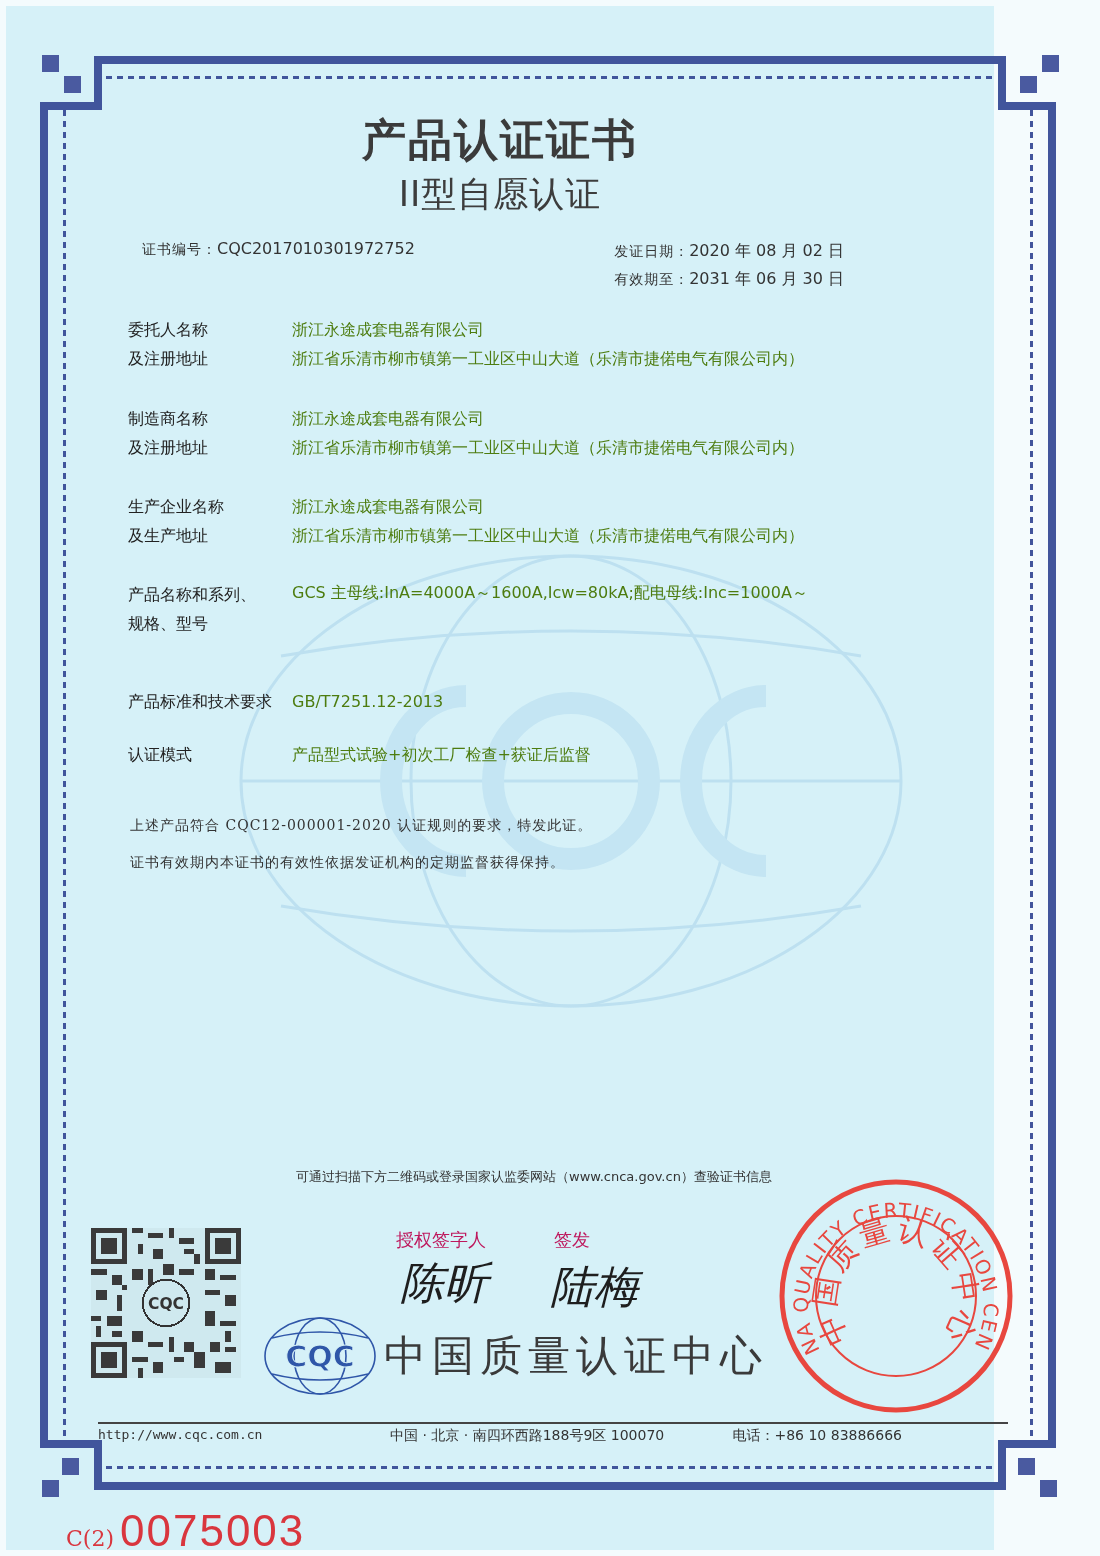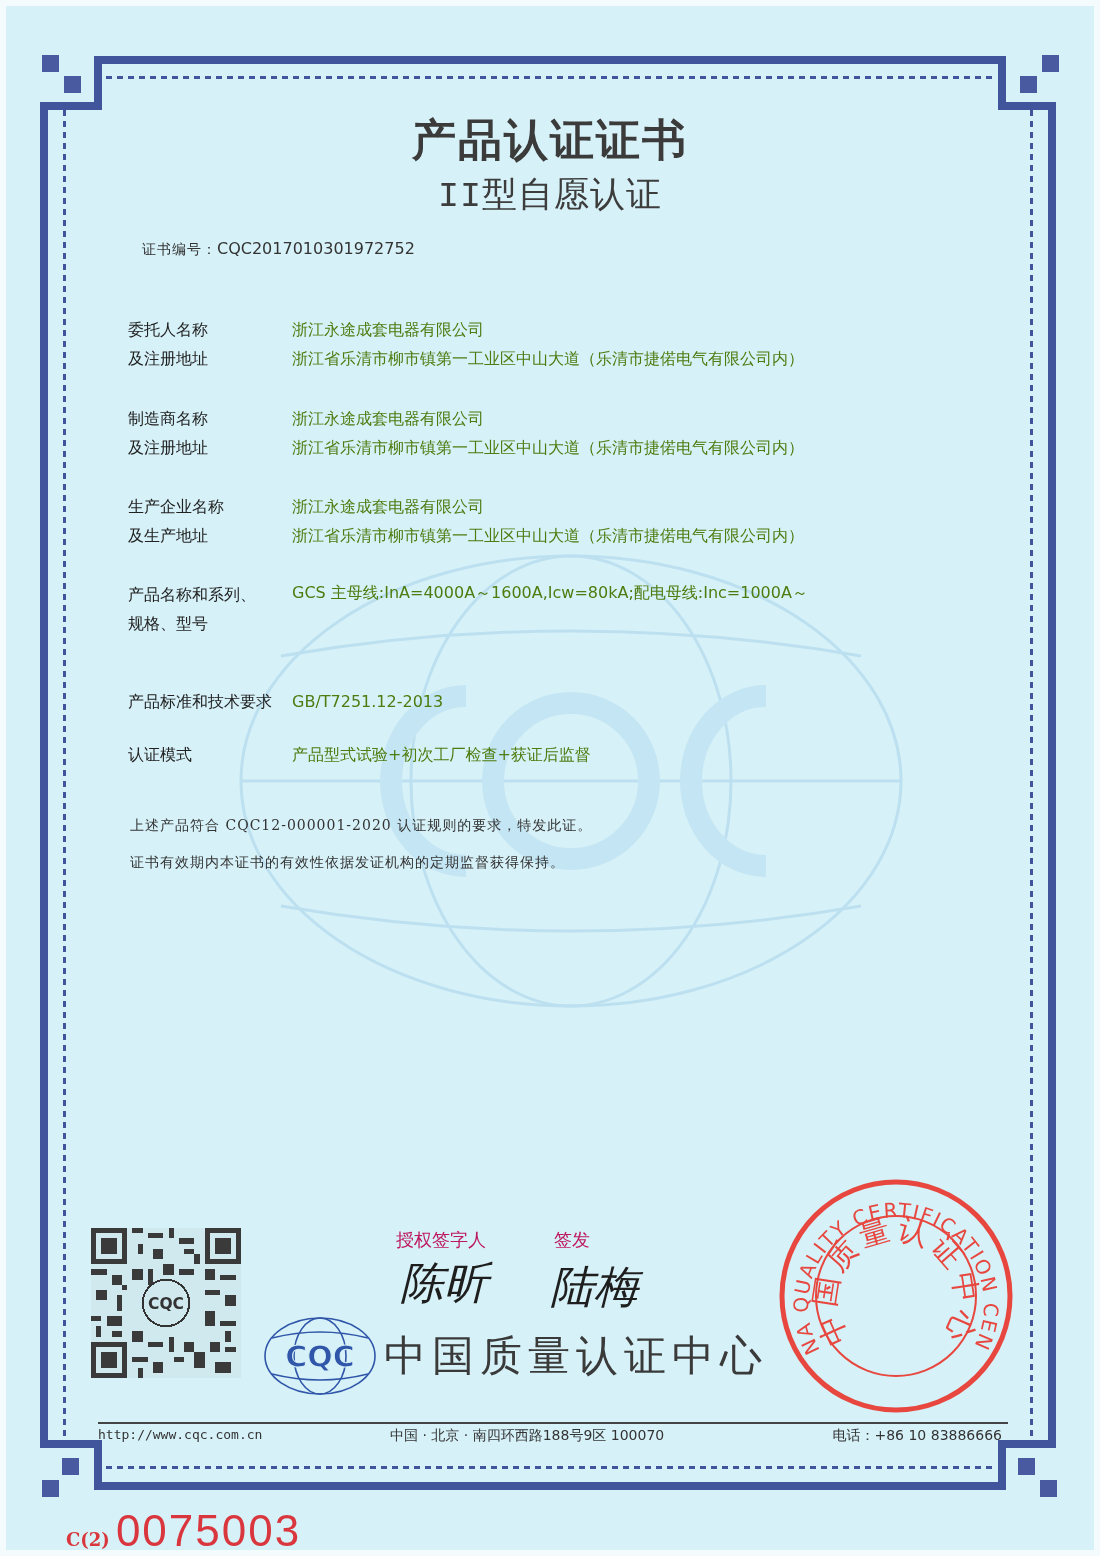--- a/index.html
+++ b/index.html
@@ -5,21 +5,21 @@
     * { box-sizing: border-box; margin: 0; padding: 0; }
     html, body { width: 1100px; height: 1556px; }
     body {
       position: relative;
       background: #f4fbfd;
       font-family: "DejaVu Sans", "Liberation Sans", sans-serif;
       color: #2a2a2a;
       overflow: hidden;
     }
     .paper {
-      position: absolute; left: 6px; top: 6px; width: 1088px; height: 1544px;
+      position: absolute; left: 6px; top: 6px; width: 988px; height: 1544px;
       background: #d6f1f8;
     }
     
     .frame { position: absolute; background: #41559c; }
     .dash-h {
       position: absolute; height: 3px;
       background-image: repeating-linear-gradient(to right, #41559c 0 6px, transparent 6px 11px);
     }
     .dash-v {
       position: absolute; width: 3px;
@@ -33,21 +33,21 @@
       opacity: 0.55;
     }
 
     
     .title {
       position: absolute; left: 0; right: 0; top: 105px; text-align: center;
       font-size: 44px; font-weight: bold; color: #3b3b3b; letter-spacing: 2px;
     }
     .subtitle {
       position: absolute; left: 0; right: 0; top: 165px; text-align: center;
-      font-size: 35px; color: #3d3d3d; letter-spacing: 1px; font-family: Liberation Mono, monospace;
+      font-size: 35px; color: #3d3d3d; letter-spacing: 1px;
     }
     .meta-left {
       position: absolute; left: 136px; top: 233px; font-size: 16px; color: #333;
     }
     .meta-right {
       position: absolute; right: 150px; top: 231px; font-size: 16px; color: #333; text-align: right;
       line-height: 28px;
     }
     .meta-label { font-family: "DejaVu Serif", serif; font-size: 14px; letter-spacing: 1px; }
 
@@ -81,21 +81,21 @@
     .seal { position: absolute; left: 770px; top: 1170px; width: 240px; height: 240px; }
 
     
     .footer-rule { position: absolute; left: 92px; top: 1416px; width: 910px; height: 2px; background: #444; }
     .footer { position: absolute; top: 1421px; font-size: 14px; color: #333; }
     .footer.mono { font-family: "DejaVu Sans Mono", monospace; font-size: 13px; }
 
     .serial {
       position: absolute; left: 60px; top: 1500px; color: #d9363e;
     }
-    .serial .prefix { font-family: "DejaVu Serif", serif; font-size: 18px; font-weight: bold; }
+    .serial .prefix { font-family: "DejaVu Serif", serif; font-size: 22px; }
     .serial .num { font-family: "Liberation Sans", sans-serif; font-size: 44px; letter-spacing: 2px; margin-left: 6px; }
   </style>
 </head>
 <body>
 
 <div class="paper">
 
   <div class="frame" style="left:88px; top:50px; width:912px; height:8px;"></div>
 
   <div class="frame" style="left:88px; top:50px; width:8px; height:52px;"></div>
@@ -143,20 +143,24 @@
       <path d="M545 150 A75 85 0 1 0 545 320"></path>
     </g>
   </svg>
 
   <div class="title">产品认证证书</div>
   <div class="subtitle">II型自愿认证</div>
 
   <div class="meta-left">
     <span class="meta-label">证书编号：</span><span>CQC2017010301972752</span>
   </div>
+  <div class="meta-right">
+    <div><span class="meta-label">发证日期：</span><span>2020 年 08 月 02 日</span></div>
+    <div><span class="meta-label">有效期至：</span><span>2031 年 06 月 30 日</span></div>
+  </div>
 
   <div class="field" style="top:309px;">
     <div class="lbl">
         <div>委托人名称</div>
         <div>及注册地址</div>
       </div>
     <div class="val">
         <div>浙江永途成套电器有限公司</div>
         <div>浙江省乐清市柳市镇第一工业区中山大道（乐清市捷偌电气有限公司内）</div>
       </div>
@@ -198,20 +202,21 @@
   </div>
 
   <div class="field" style="top:734px;">
     <div class="lbl">认证模式</div>
     <div class="val">产品型式试验+初次工厂检查+获证后监督</div>
   </div>
 
   <div class="statement" style="top:791px;">上述产品符合 CQC12-000001-2020 认证规则的要求，特发此证。</div>
   <div class="statement" style="top:828px;">证书有效期内本证书的有效性依据发证机构的定期监督获得保持。</div>
 
+  <div class="verify">可通过扫描下方二维码或登录国家认监委网站（www.cnca.gov.cn）查验证书信息</div>
 
   <svg class="qr" viewBox="0 0 29 29" shape-rendering="crispEdges">
     <rect width="29" height="29" fill="#cfe9ef"></rect>
     <g fill="#3a3a3a">
 
       <rect x="0" y="0" width="7" height="7"></rect>
         <rect x="1" y="1" width="5" height="5" fill="#cfe9ef"></rect>
         <rect x="2" y="2" width="3" height="3"></rect>
       <rect x="22" y="0" width="7" height="7"></rect>
         <rect x="23" y="1" width="5" height="5" fill="#cfe9ef"></rect>

